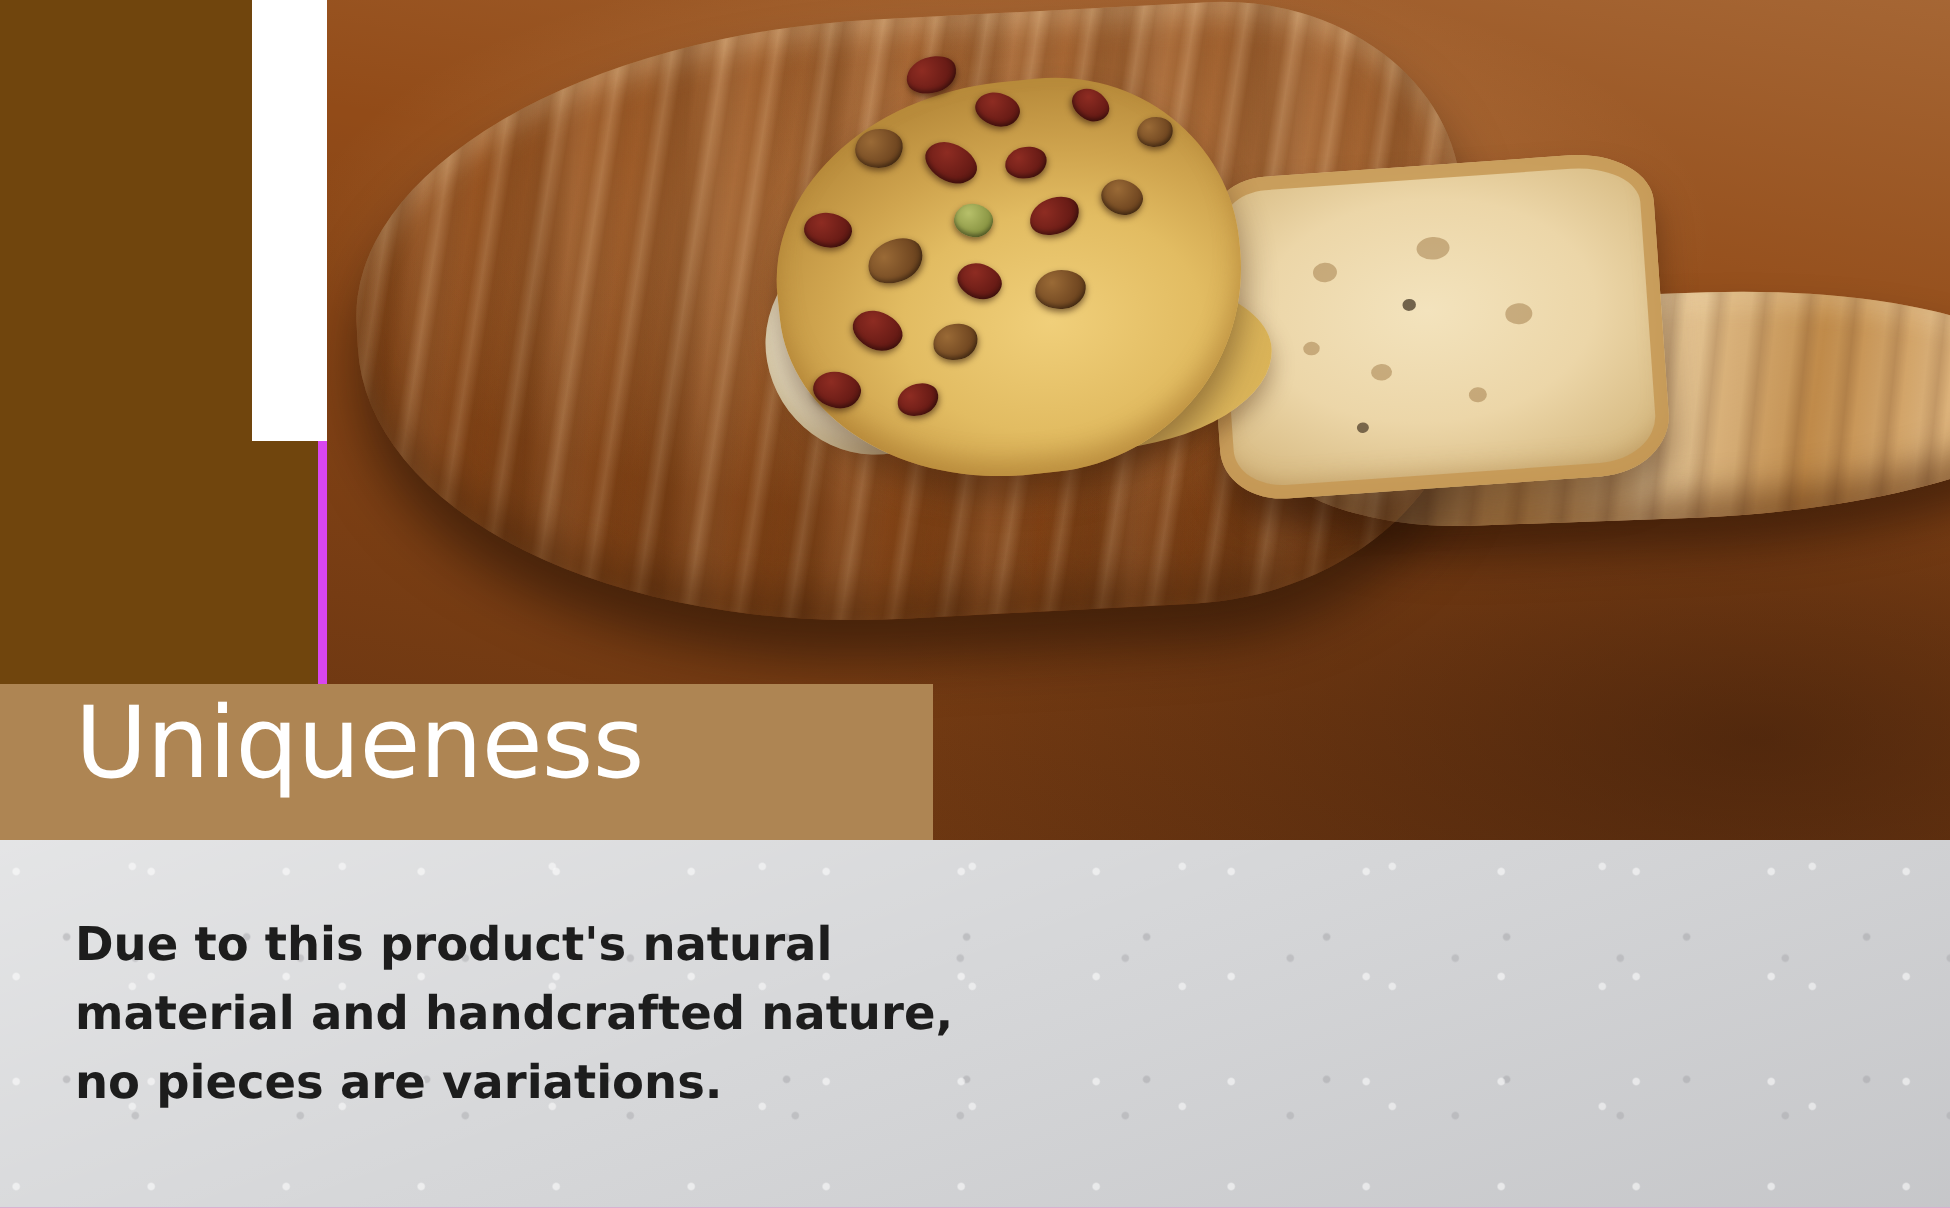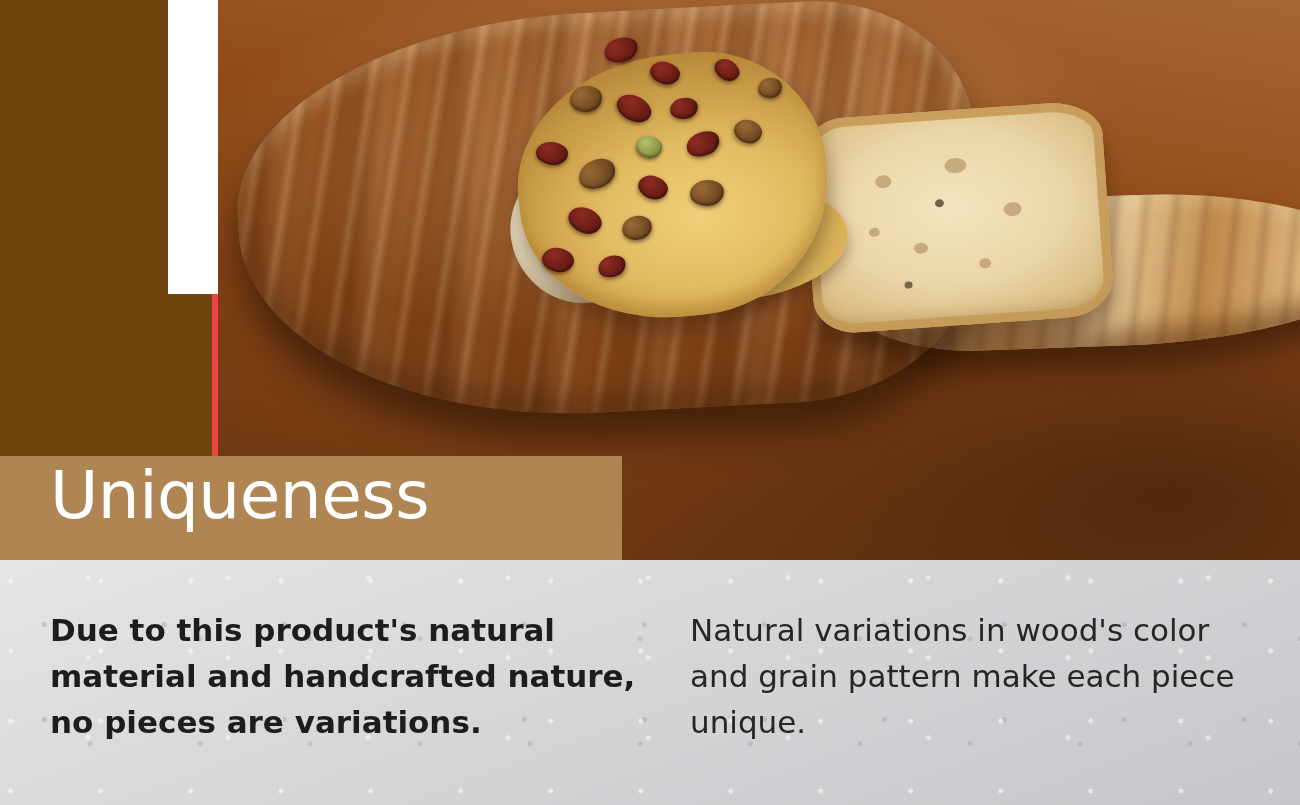--- a/index.html
+++ b/index.html
@@ -9,21 +9,21 @@
   }
   body {
     font-family: "DejaVu Sans", sans-serif;
   }
 
   .slide {
     position: relative;
     width: 1300px;
     height: 805px;
     overflow: hidden;
-    background: #ef4444;
+    background: #d946ef;
   }
 
   
   .photo {
     position: absolute;
     left: 218px;
     top: 0;
     width: 1082px;
     height: 560px;
     overflow: hidden;
@@ -345,15 +345,14 @@
 
   <div class="brown-col"></div>
   <div class="brown-col-upper"></div>
   <div class="white-strip"></div>
 
   <div class="title-band"></div>
   <div class="title-text">Uniqueness</div>
 
   <div class="bottom-panel"></div>
   <div class="col-left">Due to this product's natural material and handcrafted nature, no pieces are variations.</div>
-  <div class="col-right">Natural variations in wood's color and grain pattern make each piece unique.</div>
 
 </div>
 
 </body></html>

